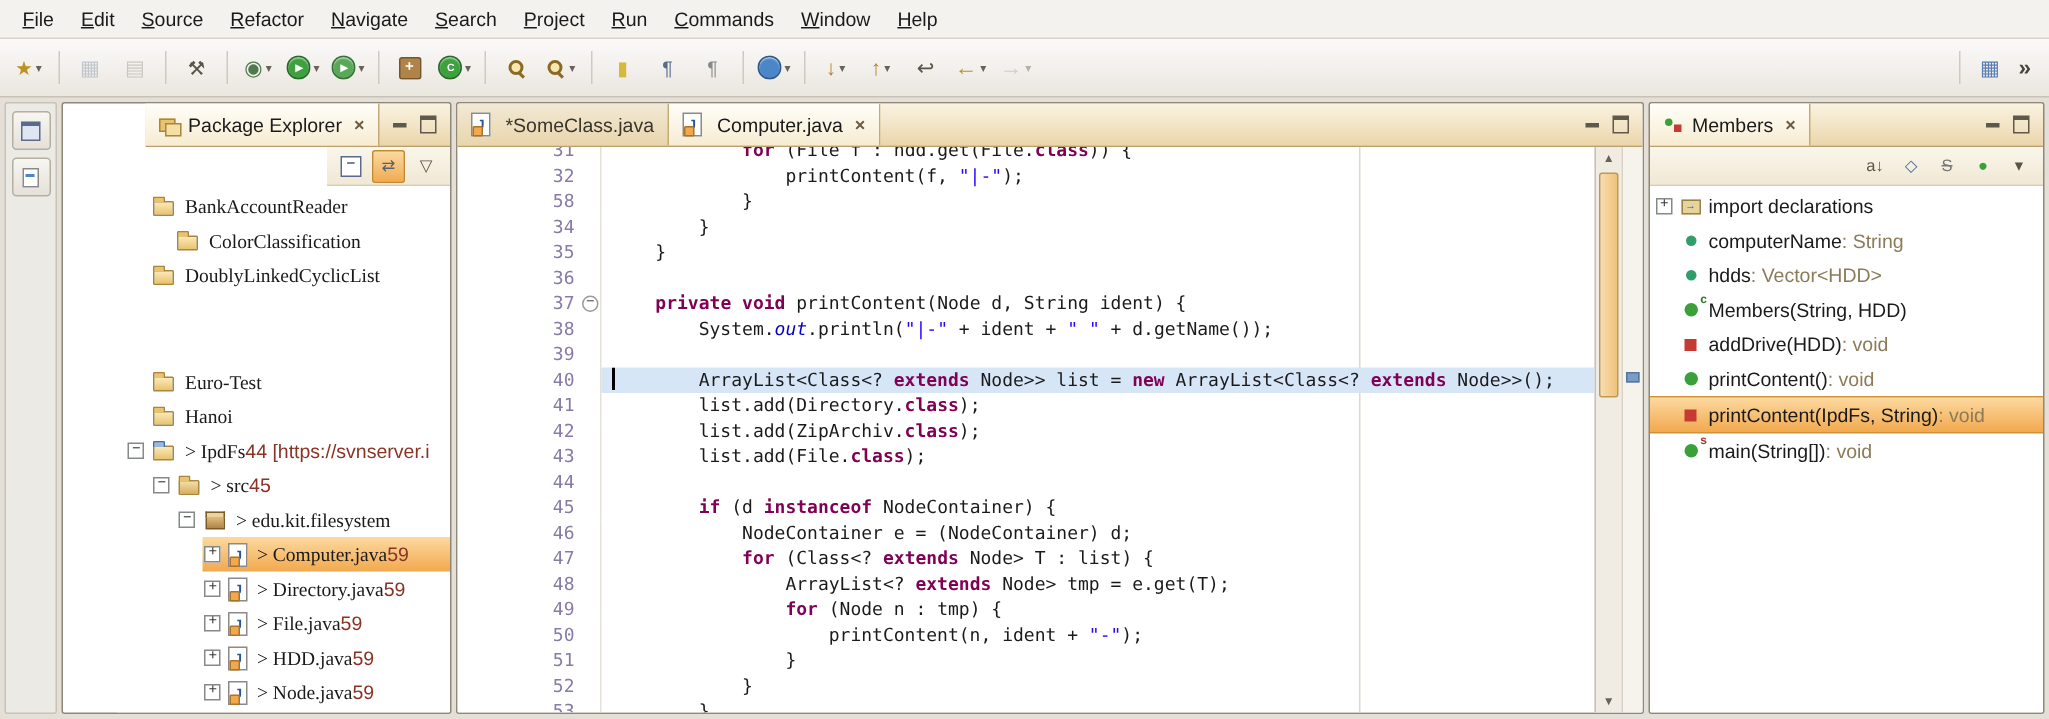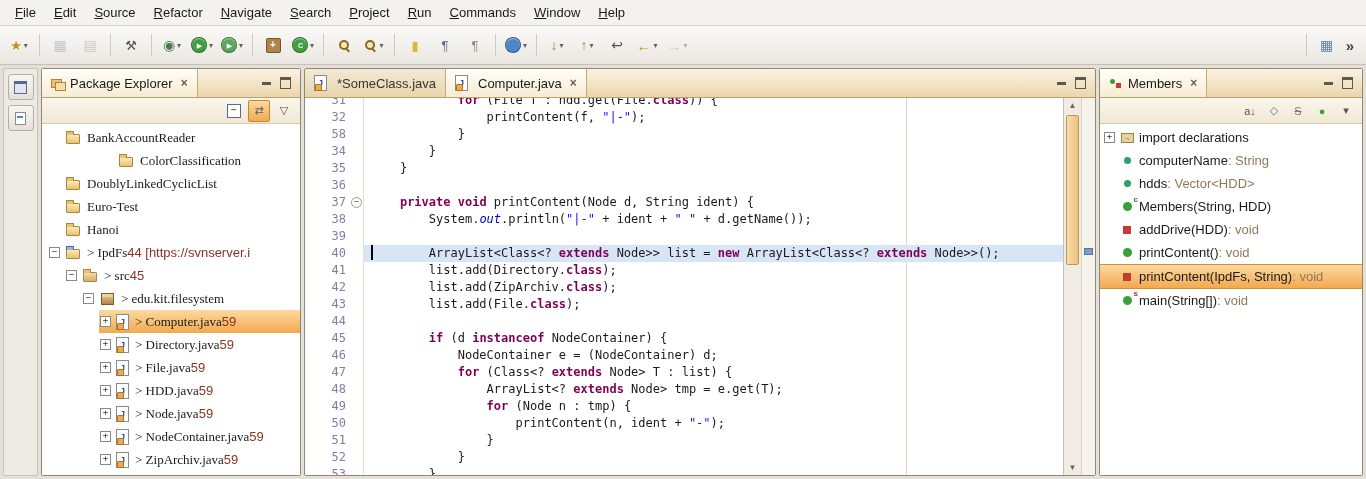--- a/index.html
+++ b/index.html
@@ -44,21 +44,21 @@
   .main{flex:1;display:flex;padding:3px;gap:3px;min-height:0;}
   .trim{width:33px;flex:none;background:#eceae4;border:1px solid #c9c2b6;border-radius:2px;
     display:flex;flex-direction:column;align-items:center;padding-top:5px;gap:5px;}
   .trimbtn{width:24px;height:24px;border:1px solid #b5aea2;border-radius:3px;
     background:linear-gradient(#f8f6f2,#e5e1d9);display:flex;align-items:center;justify-content:center;}
   .ic-restore{width:11px;height:9px;border:1px solid #5a6a8a;border-top:3px solid #5a6a8a;background:#dfe6f2;}
   .ic-shortcut{width:9px;height:11px;border:1px solid #8a8a8a;background:#fff;position:relative;}
   .ic-shortcut::after{content:"";position:absolute;left:1px;top:3px;width:6px;height:2px;background:#4a86c8;}
 
   .panel{background:#fff;border:1px solid #8f8879;border-radius:2px;display:flex;flex-direction:column;min-width:0;overflow:hidden;}
-  #pe-panel{width:258px;flex:none;}
+  #pe-panel{width:258px;flex:none;align-items:flex-end;}
   .epanel{flex:1;}
   #mem-panel{width:262px;flex:none;}
 
   
   .vhead{height:28px;flex:none;background:linear-gradient(var(--band-top),var(--band-bot));
     border-bottom:1px solid #b9a06c;display:flex;align-items:stretch;}
   .vtab{display:flex;align-items:center;gap:5px;padding:0 9px;white-space:nowrap;
     border-right:1px solid #c3ab77;background:linear-gradient(#fffef9,#f7ecd2);}
   .vtab.inactive{background:linear-gradient(#f2e9d6,#e9d5ab);color:#3a352c;}
   .vclose{font-weight:bold;color:#6b5d43;font-size:12px;margin-left:3px;}
@@ -112,21 +112,21 @@
     background:#f6dfa4;border:1px solid #a8863e;}
   .ic-mem::before{content:"";position:absolute;left:1px;top:2px;width:5px;height:5px;background:#3aa03a;border-radius:50%;}
   .ic-mem::after{content:"";position:absolute;left:7px;top:6px;width:5px;height:5px;background:#c53b33;}
 
   
   .edbody{flex:1;display:flex;min-height:0;background:#fff;}
   .edlines{flex:1;min-width:0;overflow:hidden;position:relative;
     font-family:"DejaVu Sans Mono",monospace;font-size:12px;line-height:17px;}
   .lineswrap{margin-top:-6px;}
   .printmargin{position:absolute;left:601px;top:0;bottom:0;border-left:1px solid #ddd8cd;z-index:0;}
-  .eline{display:flex;height:17px;position:relative;z-index:1;}
+  .eline{display:flex;height:17px;position:relative;z-index:1;padding-left:37px;}
   .e-annot{width:13px;flex:none;}
   .e-num{width:28px;flex:none;text-align:right;padding-right:4px;color:var(--lnum);}
   .e-fold{width:13px;flex:none;border-right:1px solid #e4e0d6;position:relative;}
   .foldmark{position:absolute;left:1px;top:3px;width:9px;height:9px;border:1px solid #9a9a9a;
     border-radius:50%;background:#fff;color:#555;font-size:9px;line-height:7px;text-align:center;}
   .e-code{flex:1;white-space:pre;padding-left:7px;min-width:0;overflow:hidden;}
   .e-code.hl{background:var(--curline);}
   .tk-k{color:var(--keyword);font-weight:bold;}
   .tk-s{color:var(--string);}
   .tk-f{color:var(--staticf);font-style:italic;}
@@ -304,35 +304,35 @@
           </div>
         </div>
       <div class="tree" id="pe-tree">
           <div class="trow" style="padding-left: 6px;">
             <span class="rowc">
               <span class="expander none"></span>
               <span class="nicon ic-folder"></span>
               <span class="tlabel">BankAccountReader</span>
             </span>
           </div>
-          <div class="trow" style="padding-left: 22px; margin-left: 37px;">
+          <div class="trow" style="padding-left: 22px;">
             <span class="rowc">
               <span class="expander none"></span>
               <span class="nicon ic-folder"></span>
               <span class="tlabel">ColorClassification</span>
             </span>
           </div>
           <div class="trow" style="padding-left: 6px;">
             <span class="rowc">
               <span class="expander none"></span>
               <span class="nicon ic-folder"></span>
               <span class="tlabel">DoublyLinkedCyclicList</span>
             </span>
           </div>
-          <div class="trow" style="padding-left: 6px;">
+          <div class="trow" style="padding-left: 6px; margin-top: 48px;">
             <span class="rowc">
               <span class="expander none"></span>
               <span class="nicon ic-folder"></span>
               <span class="tlabel">Euro-Test</span>
             </span>
           </div>
           <div class="trow" style="padding-left: 6px;">
             <span class="rowc">
               <span class="expander none"></span>
               <span class="nicon ic-folder"></span>

